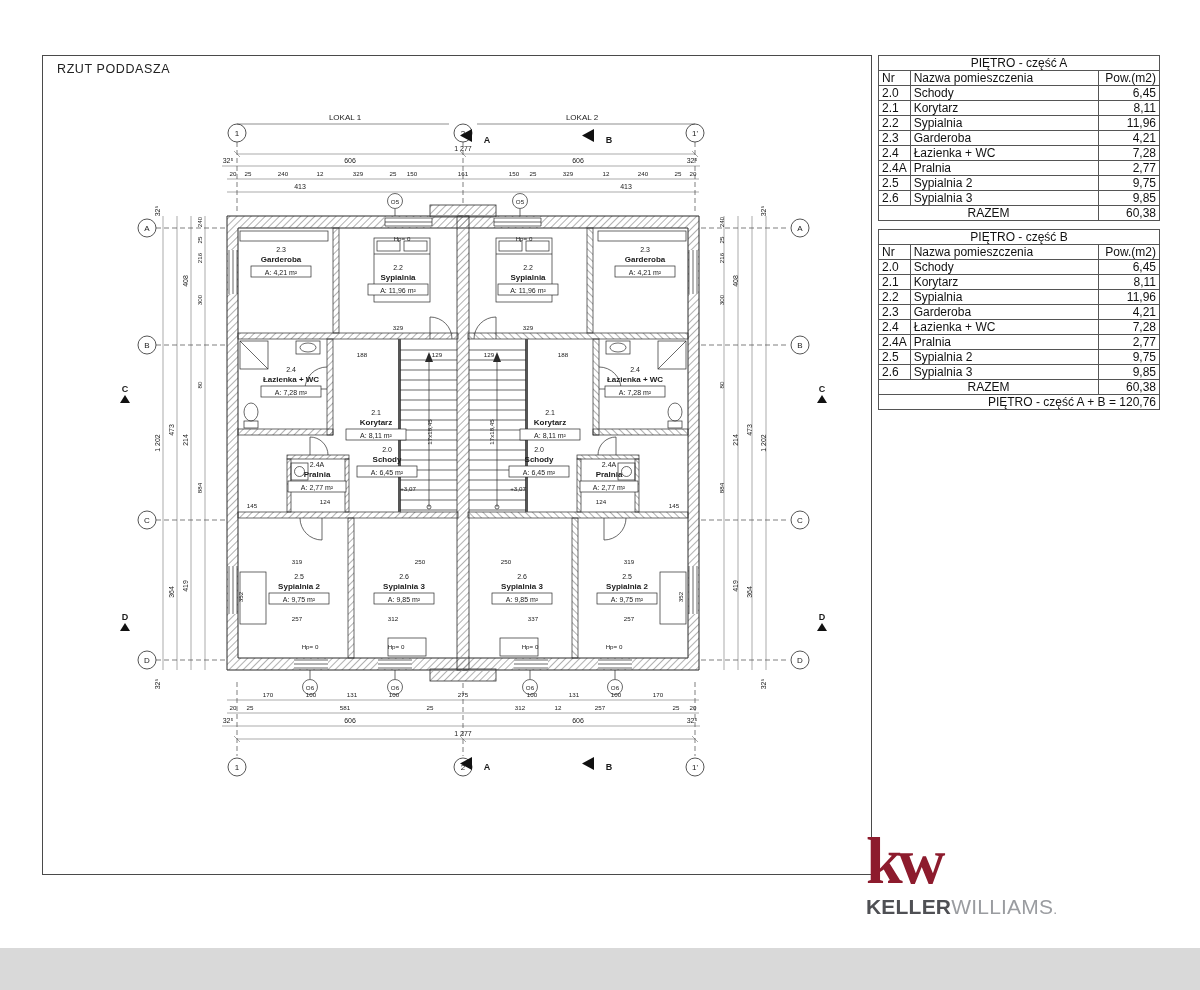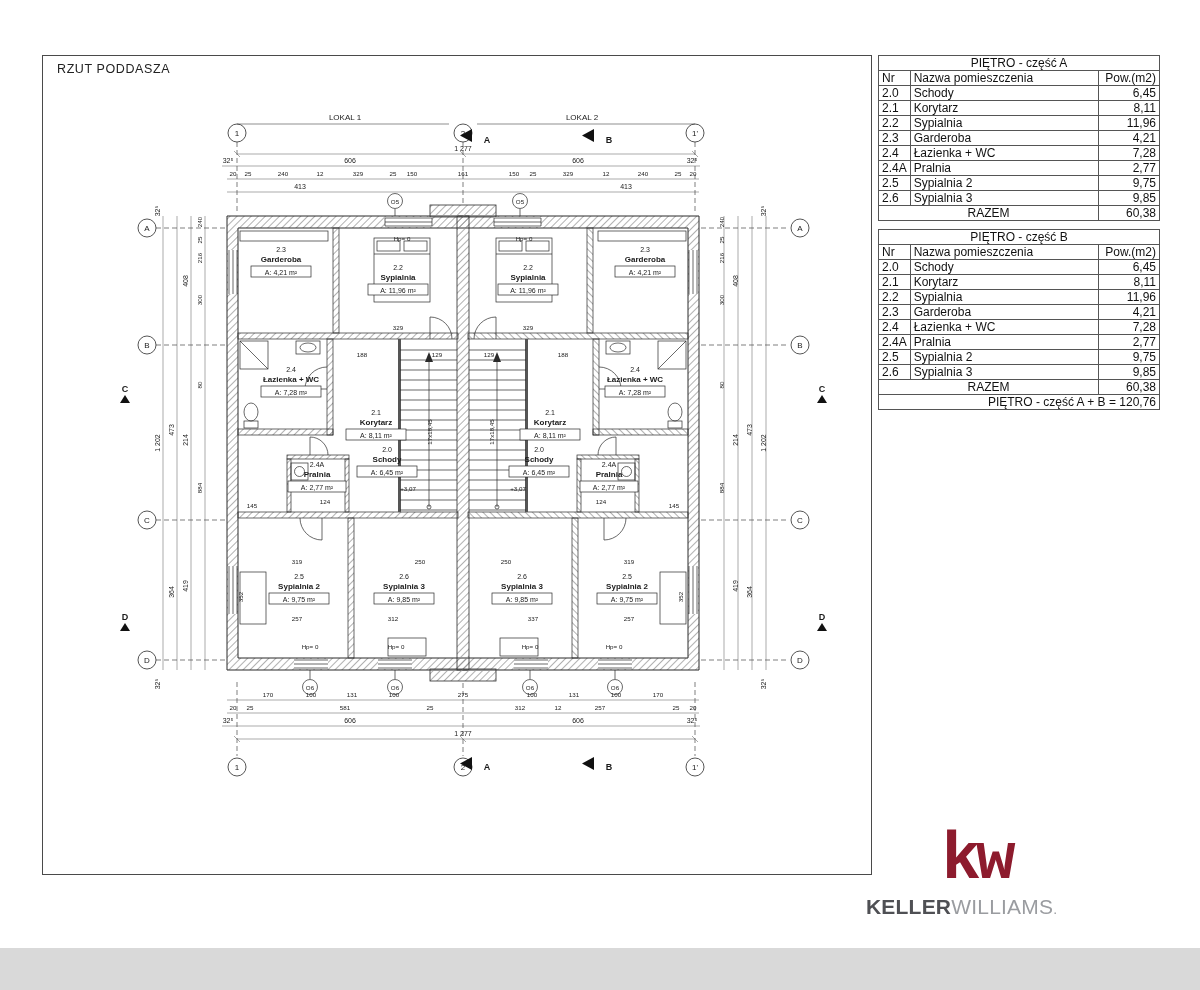--- a/index.html
+++ b/index.html
@@ -16,21 +16,21 @@
   svg.plan .rarea{font-size:7px;}
   .tables{position:absolute;left:878px;top:55px;width:282px;}
   .tables table{border-collapse:collapse;width:100%;font-size:12px;color:#111;margin-bottom:8px;}
   .tables td{border:0.5px solid #555;padding:0 3px;height:11.5px;text-align:left;white-space:nowrap;}
   .tables td.r{text-align:center;}
   .tables tr.ttl td{text-align:center;}
   .tables td.nr{width:24px;margin-left:38px;}
   .tables td.ar{width:54px;text-align:right;}
   .tables tr.sum td{text-align:right;margin-left:48px;}
   .logo{position:absolute;left:866px;top:828px;width:220px;line-height:1;}
-  .kw{font-size:66px;font-weight:700;letter-spacing:-5px;color:#8d1b2d;font-family:Liberation Mono, monospace;text-align:center;}
+  .kw{font-size:66px;font-weight:700;letter-spacing:-5px;color:#8d1b2d;font-family:Liberation Serif, serif;}
   .brand{font-size:21px;margin-top:2px;letter-spacing:.2px;white-space:nowrap;}
   .keller{color:#4f5054;font-weight:700;margin-top:24px;}
   .williams{color:#9a9ca0;font-weight:400;margin-top:32px;}
   .reg{color:#9a9ca0;font-size:14px;}
   .bottombar{position:absolute;left:0;top:948px;width:1200px;height:42px;background:#d9d9d9;}
 </style>
 </head>
 <body>
 
 <div class="frame"></div>

